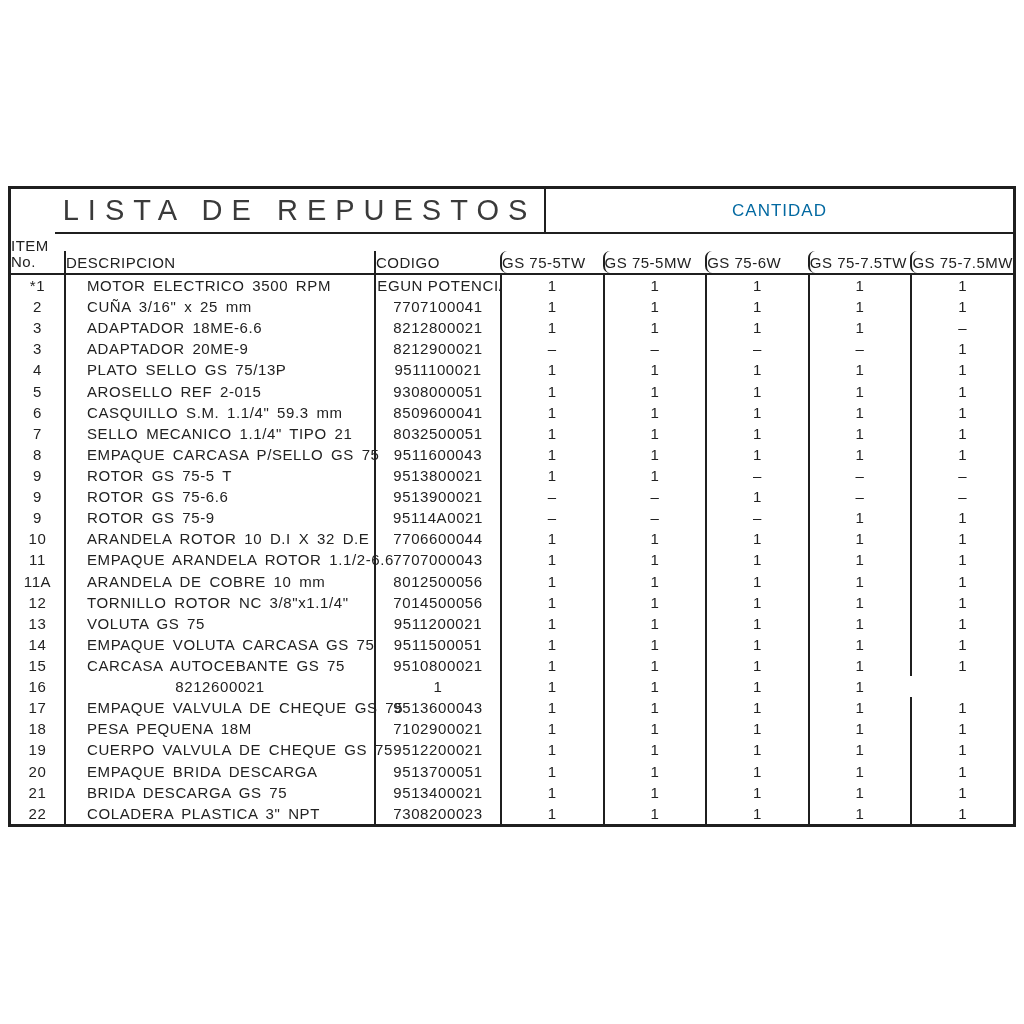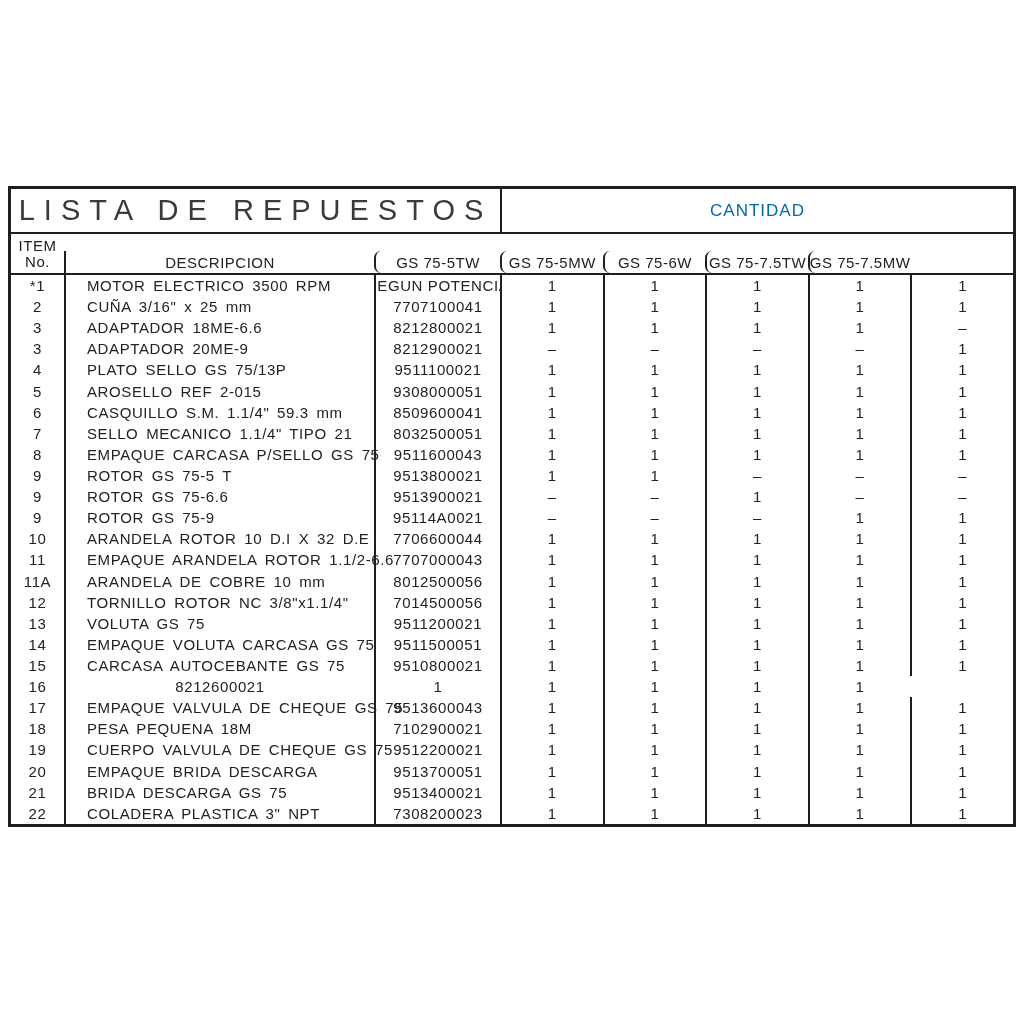--- a/index.html
+++ b/index.html
@@ -27,20 +27,21 @@
     flex-direction:column;
   }
 
   
   .title-row{
     height:45px;
     flex:0 0 45px;
     display:grid;
     grid-template-columns:489px 1fr;
     border-bottom:2px solid var(--line);
+    margin-left:44px;
   }
   .title-cell{
     display:flex;align-items:center;justify-content:center;
     font-size:29px;
     letter-spacing:9px;
     color:#3a3a3a;
     white-space:nowrap;
     overflow:hidden;
   }
   .cantidad-cell{
@@ -53,21 +54,21 @@
 
   
   .header-row{
     height:41px;
     flex:0 0 41px;
     display:grid;
     grid-template-columns:53px 310px 126px repeat(5,1fr);
     border-bottom:2px solid var(--line);
   }
   .header-row > div{
-    display:flex;flex-direction:column;align-items:center;justify-content:center;
+    display:flex;flex-direction:column;align-items:flex-start;justify-content:center;
     font-size:15px;
     letter-spacing:0.5px;
     white-space:nowrap;
     overflow:hidden;
   }
   .header-row > div + div{border-left:2px solid var(--line);margin-top:17px;}
   .item-header{line-height:16px;font-size:14px;}
   .model-header{font-size:14.5px;letter-spacing:0;border-radius:7px;}
 
   
@@ -107,20 +108,21 @@
     <div class="title-cell">LISTA  DE  REPUESTOS</div>
     <div class="cantidad-cell">CANTIDAD</div>
   </div>
 
   <div class="header-row">
     <div class="item-header">
       <span>ITEM</span>
       <span>No.</span>
     </div>
     <div>DESCRIPCION</div>
+    <div>CODIGO</div>
     <div class="model-header">GS 75-5TW</div>
     <div class="model-header">GS 75-5MW</div>
     <div class="model-header">GS 75-6W</div>
     <div class="model-header">GS 75-7.5TW</div>
     <div class="model-header">GS 75-7.5MW</div>
   </div>
 
   <div class="table-body">
     <div class="data-row">
       <div class="item-cell">*1</div>

